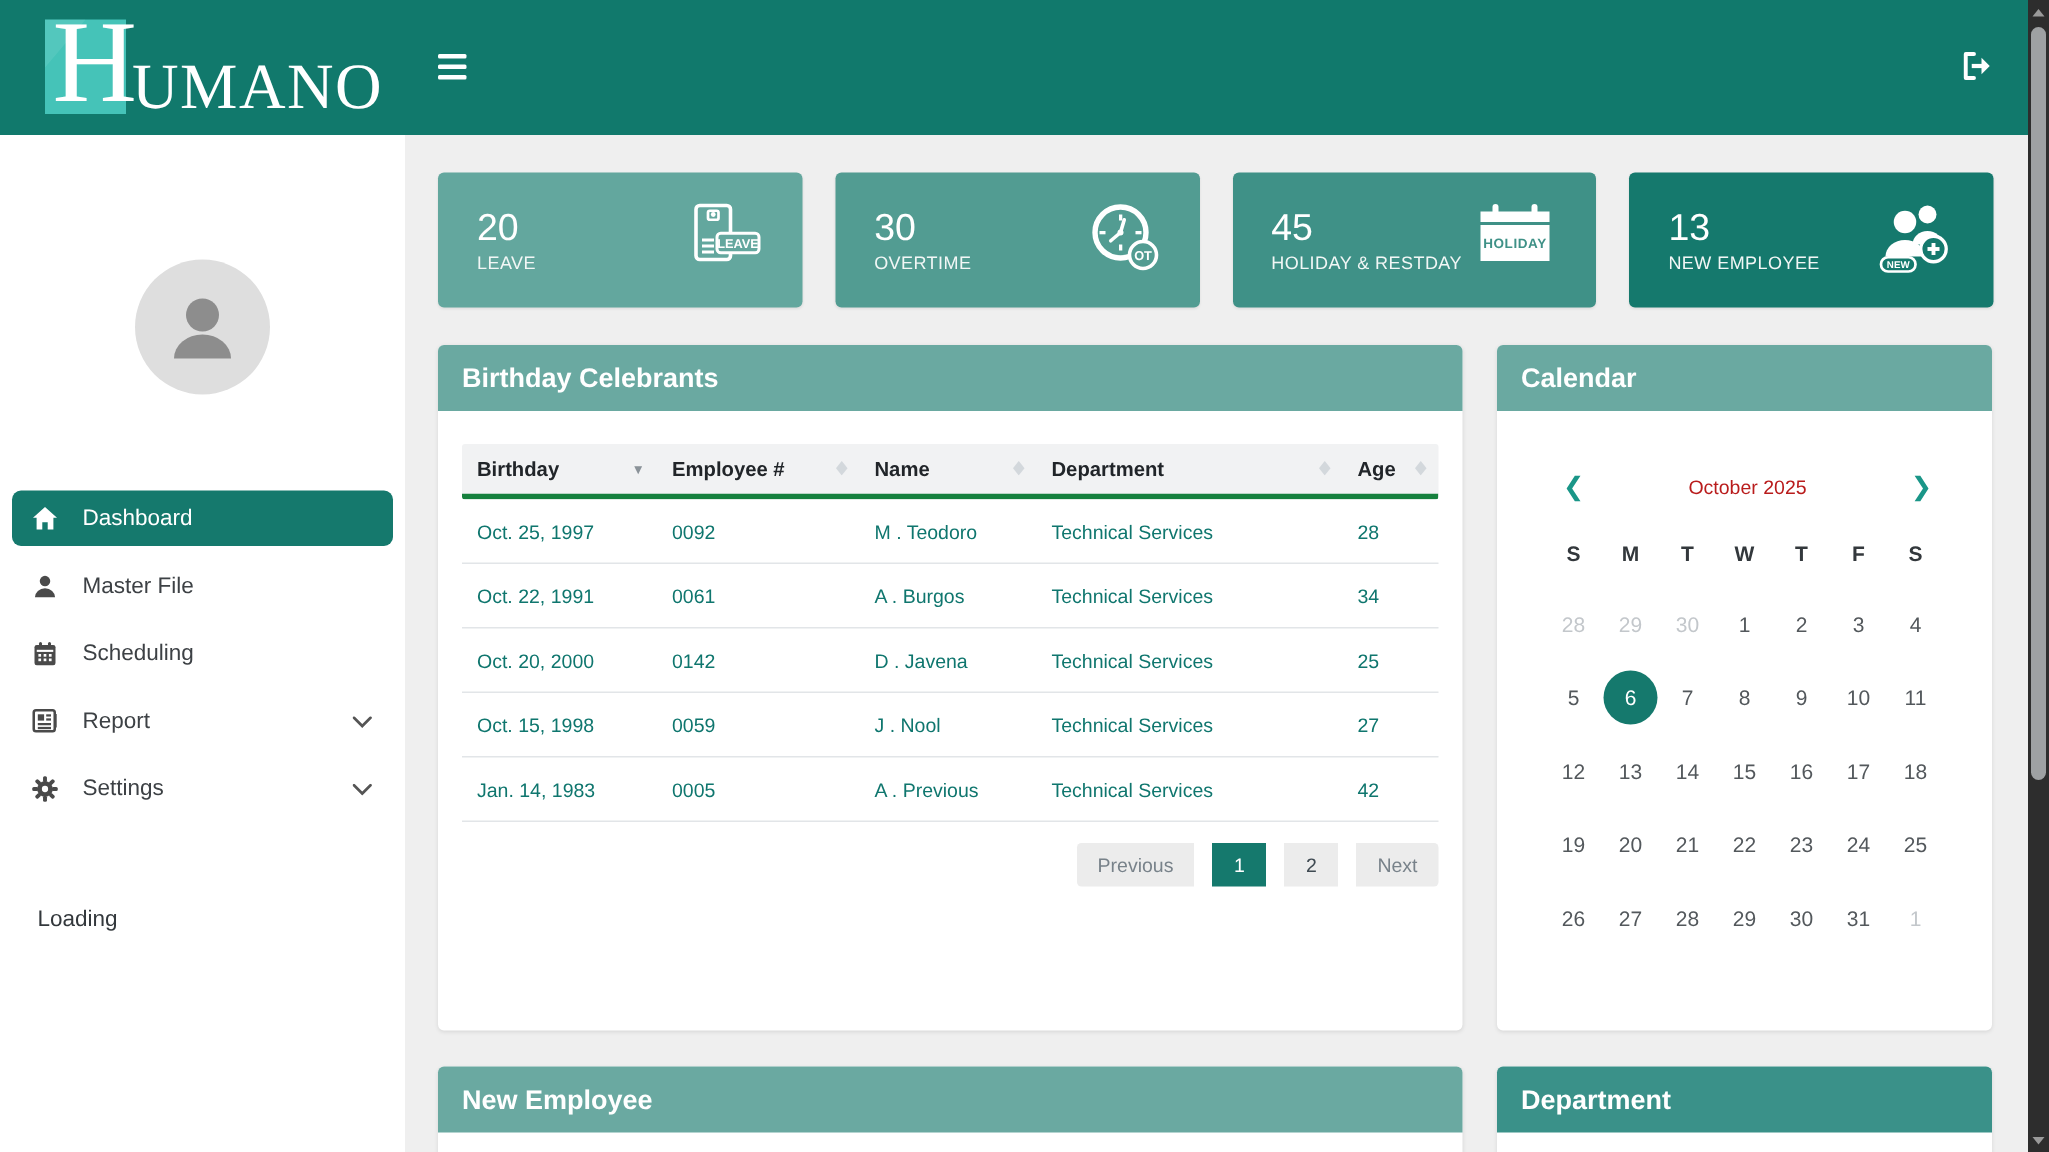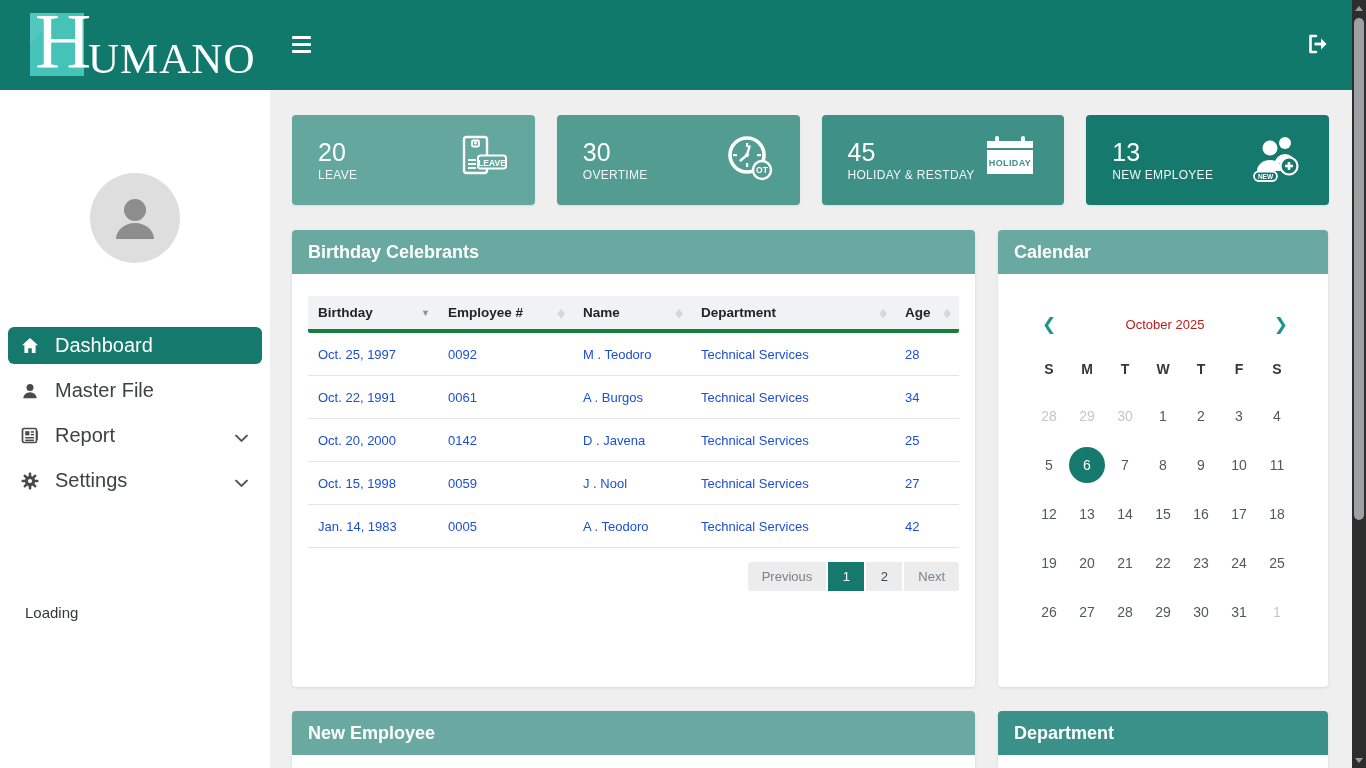--- a/index.html
+++ b/index.html
@@ -14,21 +14,21 @@
   .logo-h { position:absolute; left:5px; top:-11px; font-family:"Liberation Serif","DejaVu Serif",serif; font-size:78px; line-height:1; color:#fff; font-weight:400; }
   .brand-rest { font-family:"Liberation Serif","DejaVu Serif",serif; font-size:43px; line-height:0.82; color:#fff; letter-spacing:1px; margin-left:4px; }
   .hamburger { position:absolute; left:292px; top:36px; width:20px; cursor:pointer; }
   .hamburger .bar { width:19px; height:3px; background:#fff; margin-bottom:4px; border-radius:1px; }
   .logout-btn { position:absolute; right:36px; top:33px; width:24px; height:22px; cursor:pointer; }
 
   
   .sidebar { position:absolute; left:0; top:90px; width:270px; height:678px; background:#ffffff; z-index:4; }
   .avatar-wrap { position:absolute; left:90px; top:83px; width:90px; height:90px; border-radius:50%; background:#dedede; display:flex; align-items:center; justify-content:center; }
   .side-nav { position:absolute; left:0; top:233px; width:270px; }
-  .nav-item { height:45px; display:flex; align-items:center; padding-left:20px; cursor:pointer; color:#3d4145; font-size:20px; position:relative; }
+  .nav-item { height:45px; display:flex; align-items:center; padding-left:20px; cursor:pointer; color:#3d4145; font-size:15px; position:relative; }
   .nav-item .nav-ico { width:20px; height:20px; margin-right:15px; display:flex; align-items:center; justify-content:center; flex:none; }
   .nav-item.active { background:var(--accent,#15796d); color:#fff; margin:4px 8px; height:37px; border-radius:6px; padding-left:12px; }
   .nav-item .chev { position:absolute; right:22px; top:50%; transform:translateY(-50%); }
   .loading-text { position:absolute; left:25px; top:514px; font-size:15px; color:#33383c; }
 
   
   .content { position:absolute; left:270px; top:90px; width:1096px; height:678px; background:var(--page_bg,#efefef); overflow:hidden; }
 
   
   .cards-row { display:flex; gap:22px; margin:25px 22px 0 22px; width:1037px; }
@@ -50,25 +50,25 @@
   .bot-panel-l { width:683px; height:200px; }
   .bot-panel-r { width:330px; height:200px; }
 
   
   .table-wrap { padding:22px 16px 0 16px; }
   .t-head { display:flex; background:#f1f2f3; border-radius:2px; height:37px; align-items:center; border-bottom:4px solid #15803d; }
   .th { display:flex; align-items:center; justify-content:space-between; padding:0 8px 0 10px; font-size:13.5px; font-weight:bold; color:#212529; cursor:pointer; height:100%; }
   .sort-desc { font-size:9px; color:#8a9298; margin-left:6px; }
   .sort-both { font-size:10px; color:#d3d8dc; margin-left:6px; transform:scaleY(1.25); display:inline-block; }
   .t-row { display:flex; height:43px; align-items:center; border-bottom:1px solid #e2e5e8; }
-  .t-cell { font-size:13px; color:#1d4ed8; padding-left:10px; overflow:hidden; white-space:nowrap; }
+  .t-cell { font-size:13px; color:#0f766e; padding-left:10px; overflow:hidden; white-space:nowrap; }
   .col1{ width:130px; } .col2{ width:135px; } .col3{ width:118px; } .col4{ width:204px; } .col5{ width:64px; }
 
   
-  .pagination { display:flex; justify-content:flex-end; gap:2px; margin:14px 16px 0 0; }
+  .pagination { display:flex; justify-content:flex-end; gap:12px; margin:14px 16px 0 0; }
   .page-btn { height:29px; background:#ececec; border:none; font-family:inherit; font-size:13px; color:#78828a; padding:0 14px; cursor:pointer; }
   .page-btn.num { width:36px; padding:0; color:#3f4a52; }
   .page-btn.active { background:var(--accent,#15796d); color:#fff; }
   .page-btn.first { border-radius:3px 0 0 3px; } .page-btn.last { border-radius:0 3px 3px 0; }
 
   
   .month-nav { display:flex; align-items:center; justify-content:space-between; margin:42px 40px 0 44px; }
   .cal-chev { color:#1a9688; font-size:17px; font-weight:bold; cursor:pointer; line-height:1; }
   .month-label { font-size:13px; color:#b91c1c; }
   .weekday-row { display:grid; grid-template-columns:repeat(7,38px); margin:28px auto 0; width:266px; justify-items:center; font-size:14px; font-weight:bold; color:#33383c; }
@@ -128,20 +128,37 @@
       <span>Dashboard</span>
     </div>
     <div class="nav-item">
       <span class="nav-ico">
         <svg width="18" height="18" viewBox="0 0 18 18">
             <circle cx="9" cy="5.4" r="3.5" fill="#4a4a4a"></circle>
             <path d="M2.3 16.2 a6.7 6 0 0 1 13.4 0 z" fill="#4a4a4a"></path>
           </svg>
       </span>
       <span>Master File</span>
+    </div>
+    <div class="nav-item">
+      <span class="nav-ico">
+        <svg width="18" height="18" viewBox="0 0 18 18">
+          <rect x="2" y="3" width="14" height="13.5" rx="1.5" fill="#4a4a4a"></rect>
+          <rect x="5" y="1" width="2" height="3.4" rx="1" fill="#4a4a4a"></rect>
+          <rect x="11" y="1" width="2" height="3.4" rx="1" fill="#4a4a4a"></rect>
+          <rect x="3.5" y="6.2" width="11" height="1.4" fill="#ffffff"></rect>
+          <rect x="4.6" y="9" width="1.8" height="1.8" fill="#ffffff"></rect>
+            <rect x="8.1" y="9" width="1.8" height="1.8" fill="#ffffff"></rect>
+            <rect x="11.6" y="9" width="1.8" height="1.8" fill="#ffffff"></rect>
+          <rect x="4.6" y="12" width="1.8" height="1.8" fill="#ffffff"></rect>
+            <rect x="8.1" y="12" width="1.8" height="1.8" fill="#ffffff"></rect>
+            <rect x="11.6" y="12" width="1.8" height="1.8" fill="#ffffff"></rect>
+        </svg>
+      </span>
+      <span>Scheduling</span>
     </div>
     <div class="nav-item">
       <span class="nav-ico">
         <svg width="18" height="17" viewBox="0 0 18 17">
           <rect x="1.5" y="1.5" width="14" height="14" rx="1.5" fill="none" stroke="#4a4a4a" stroke-width="1.7"></rect>
           <rect x="4.2" y="4.2" width="4.2" height="4.2" fill="#4a4a4a"></rect>
           <rect x="9.8" y="4.2" width="3.2" height="1.5" fill="#4a4a4a"></rect>
           <rect x="9.8" y="6.9" width="3.2" height="1.5" fill="#4a4a4a"></rect>
           <rect x="4.2" y="10" width="8.8" height="1.5" fill="#4a4a4a"></rect>
           <rect x="4.2" y="12.6" width="8.8" height="1.5" fill="#4a4a4a"></rect>
@@ -314,21 +331,21 @@
             <div class="t-row">
               <span class="t-cell col1">Oct. 15, 1998</span>
               <span class="t-cell col2">0059</span>
               <span class="t-cell col3">J . Nool</span>
               <span class="t-cell col4">Technical Services</span>
               <span class="t-cell col5">27</span>
             </div>
             <div class="t-row">
               <span class="t-cell col1">Jan. 14, 1983</span>
               <span class="t-cell col2">0005</span>
-              <span class="t-cell col3">A . Teodoro</span>
+              <span class="t-cell col3">A . Previous</span>
               <span class="t-cell col4">Technical Services</span>
               <span class="t-cell col5">42</span>
             </div>
           </div>
       </div>
       <div class="pagination">
         <button class="page-btn first">Previous</button>
         <button class="page-btn num active">1</button>
         <button class="page-btn num">2</button>
         <button class="page-btn last">Next</button>

